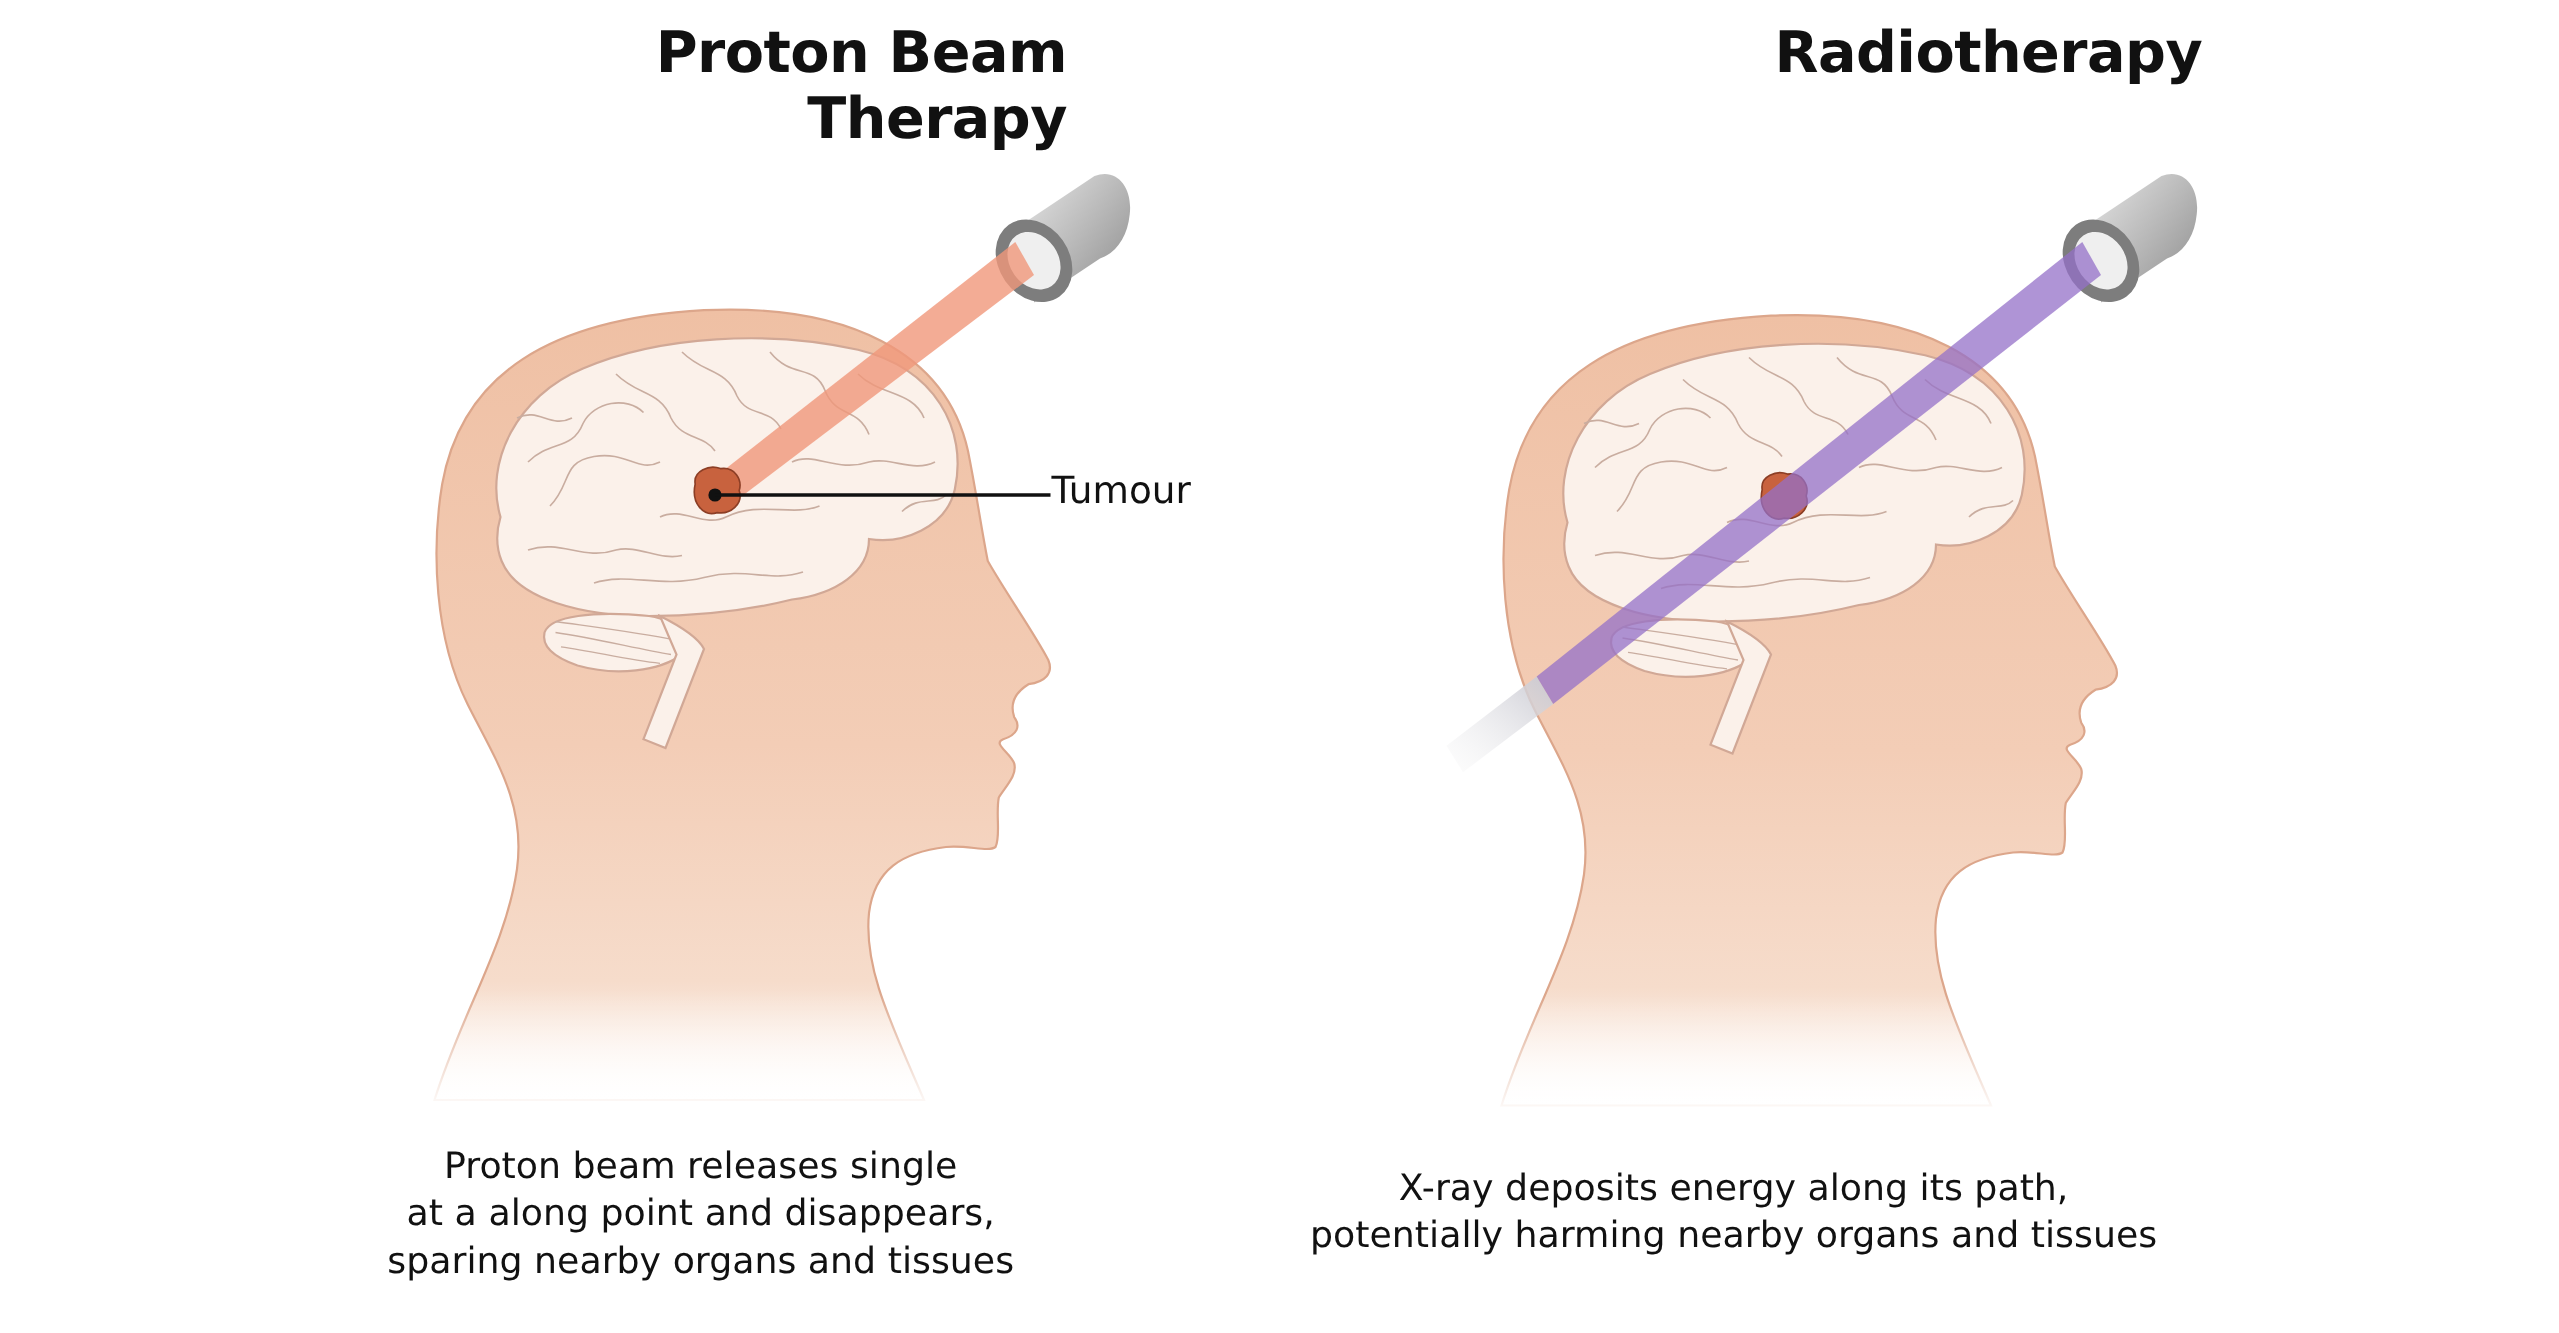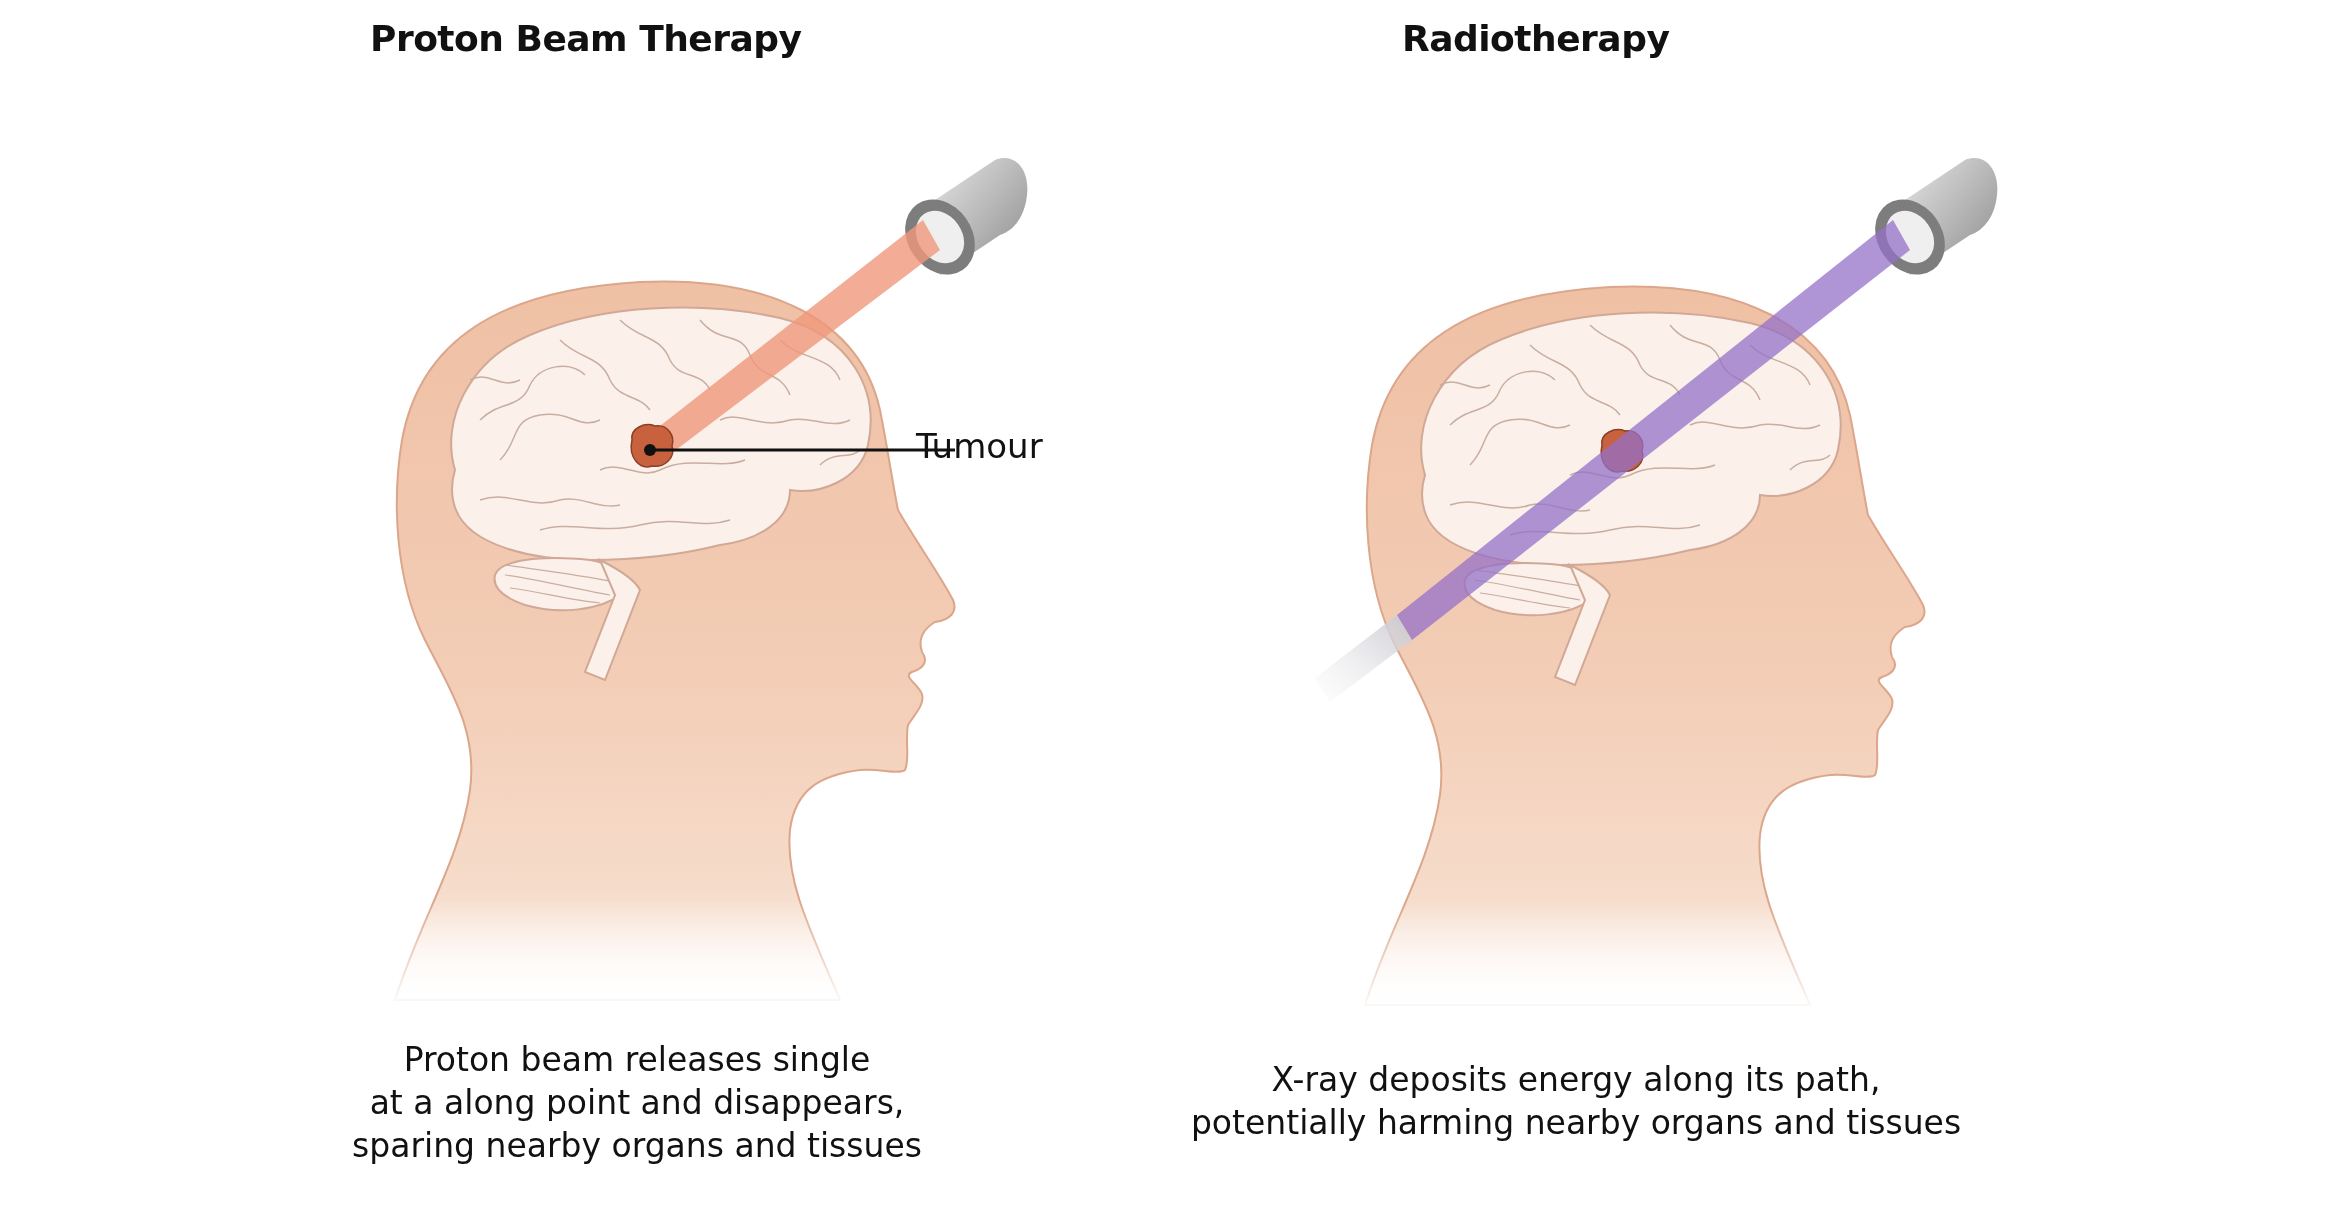--- a/index.html
+++ b/index.html
@@ -1,25 +1,25 @@
 <!DOCTYPE html>
 <html><head>
 <meta charset="utf-8">
 <style>
   html, body { margin:0; padding:0; background:#ffffff; }
   body { width:2326px; height:1212px; position:relative; overflow:hidden; font-family:"DejaVu Sans", sans-serif; color:#111; }
-  .title { position:absolute; top:18px; font-weight:bold; font-size:36px; text-align:left; letter-spacing:-0.5px; }
+  .title { position:absolute; top:18px; font-weight:bold; font-size:52px; text-align:right; letter-spacing:-0.5px; }
   #title-left { left:370px; width:600px; }
   #title-right { left:1402px; width:600px; }
   svg.art { position:absolute; left:0; top:0; }
   .caption { position:absolute; text-align:center; font-size:33px; line-height:43px; color:#111; }
   #caption-left { left:287px; width:700px; top:1038px; }
   #caption-right { left:1126px; width:900px; top:1058px; }
   .caption span { display:block; }
-  .tumour-label { position:absolute; left:916px; top:426px; font-size:34px; color:#111; }
+  .tumour-label { position:absolute; left:956px; top:426px; font-size:34px; color:#111; }
 </style>
 </head>
 <body>
 
 <div class="title" id="title-left">Proton Beam Therapy</div>
 <div class="title" id="title-right">Radiotherapy</div>
 
 <svg class="art" width="2326" height="1212" viewBox="0 0 2326 1212">
   <defs>
     <linearGradient id="skinGrad" x1="0" y1="0" x2="0" y2="1">

